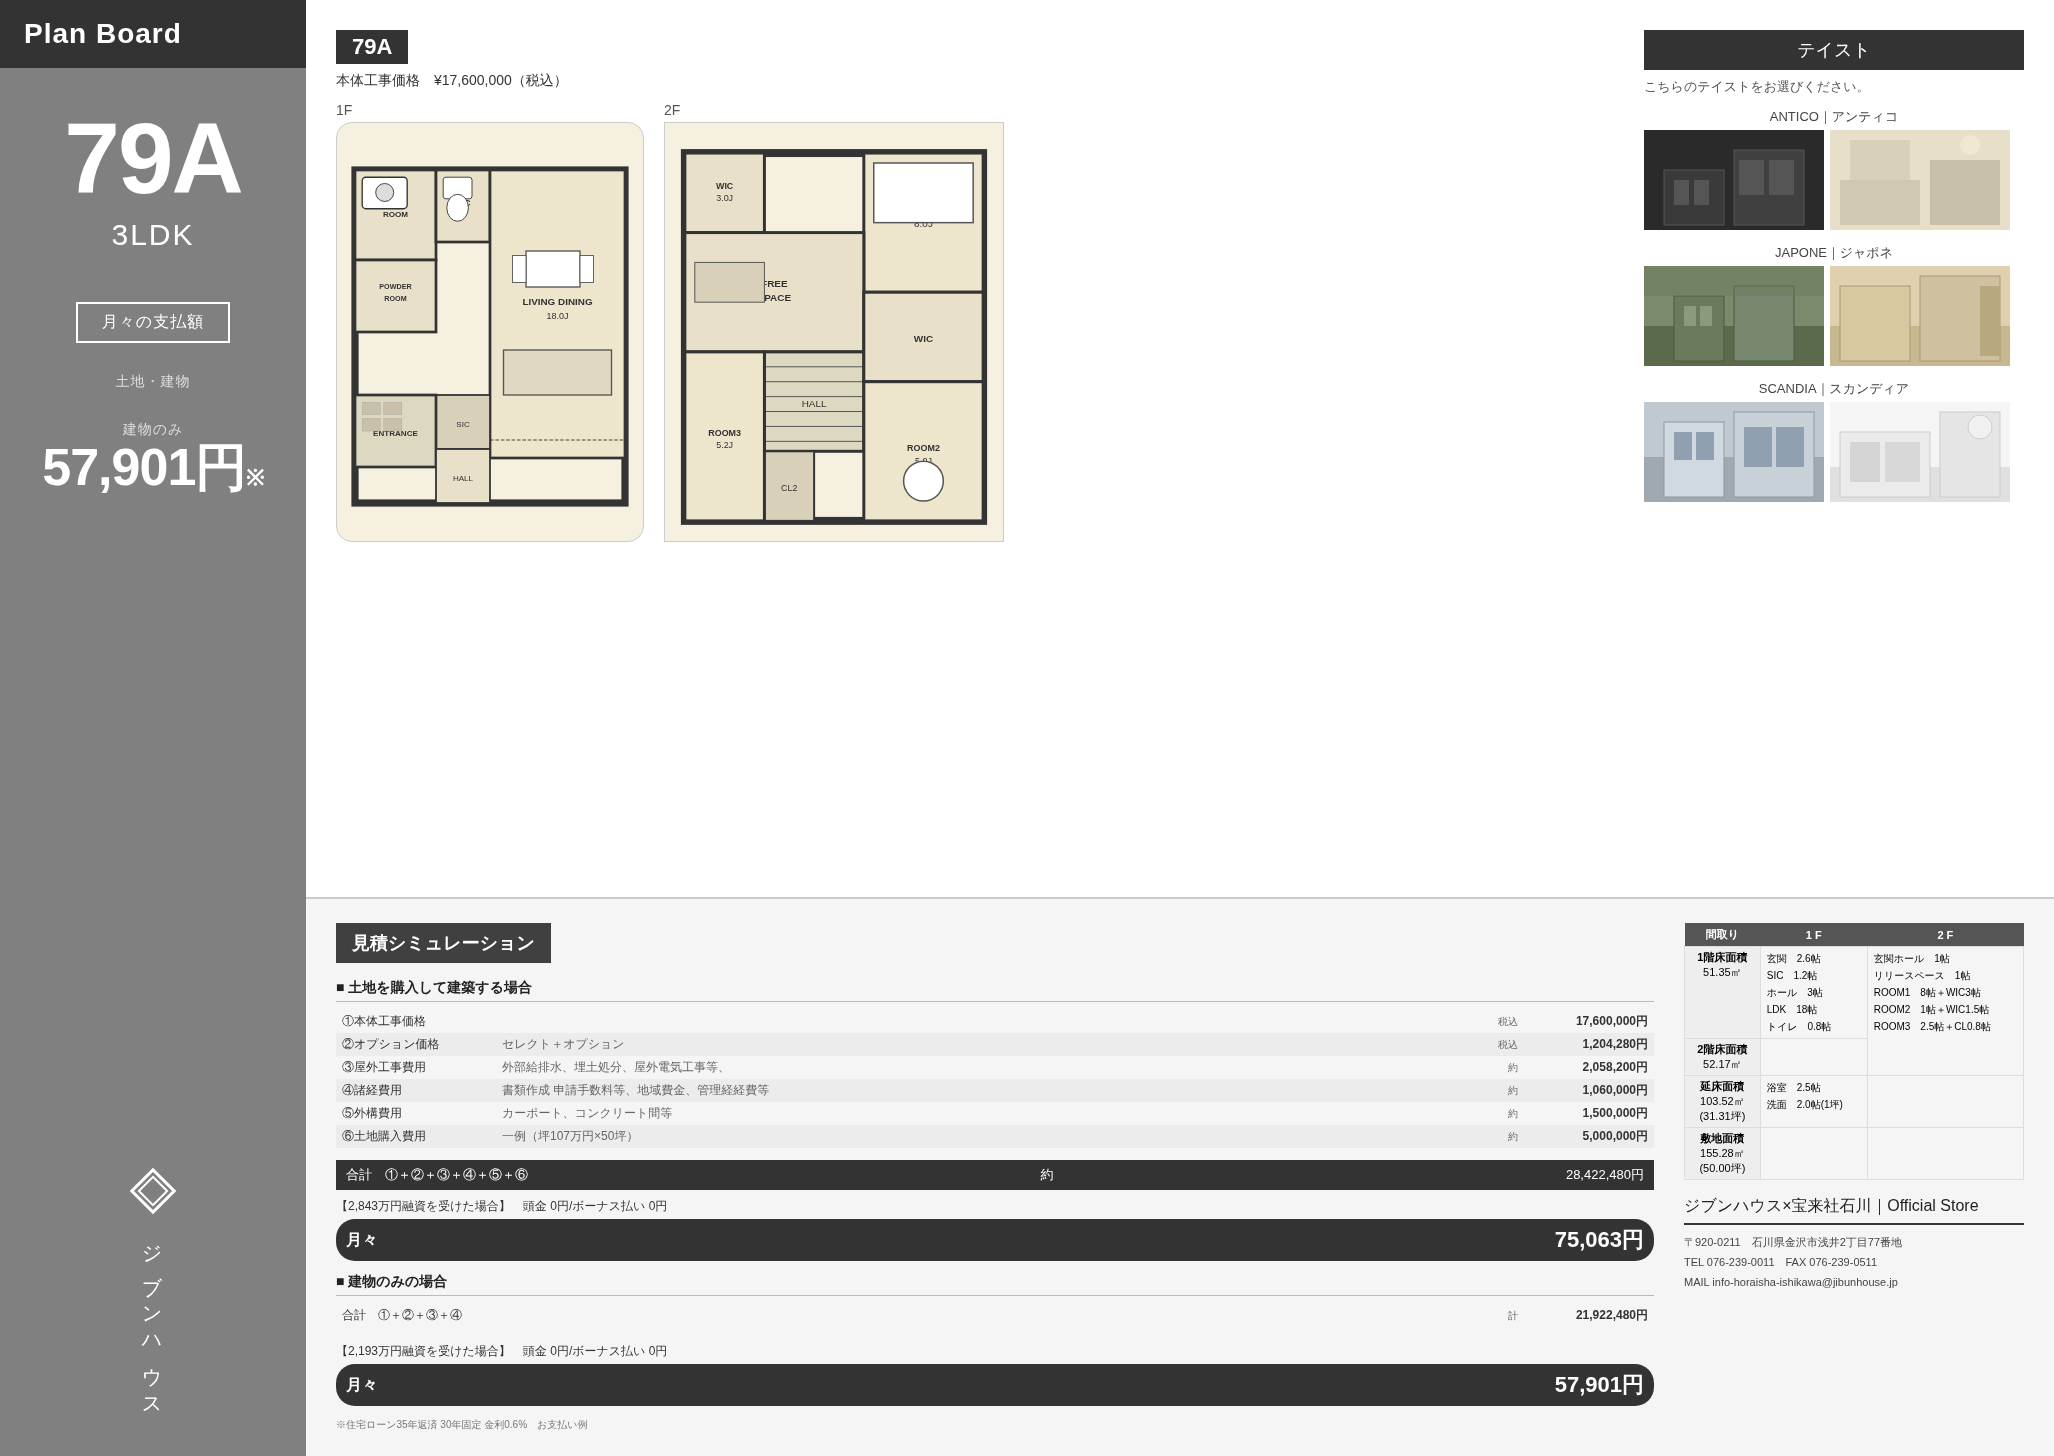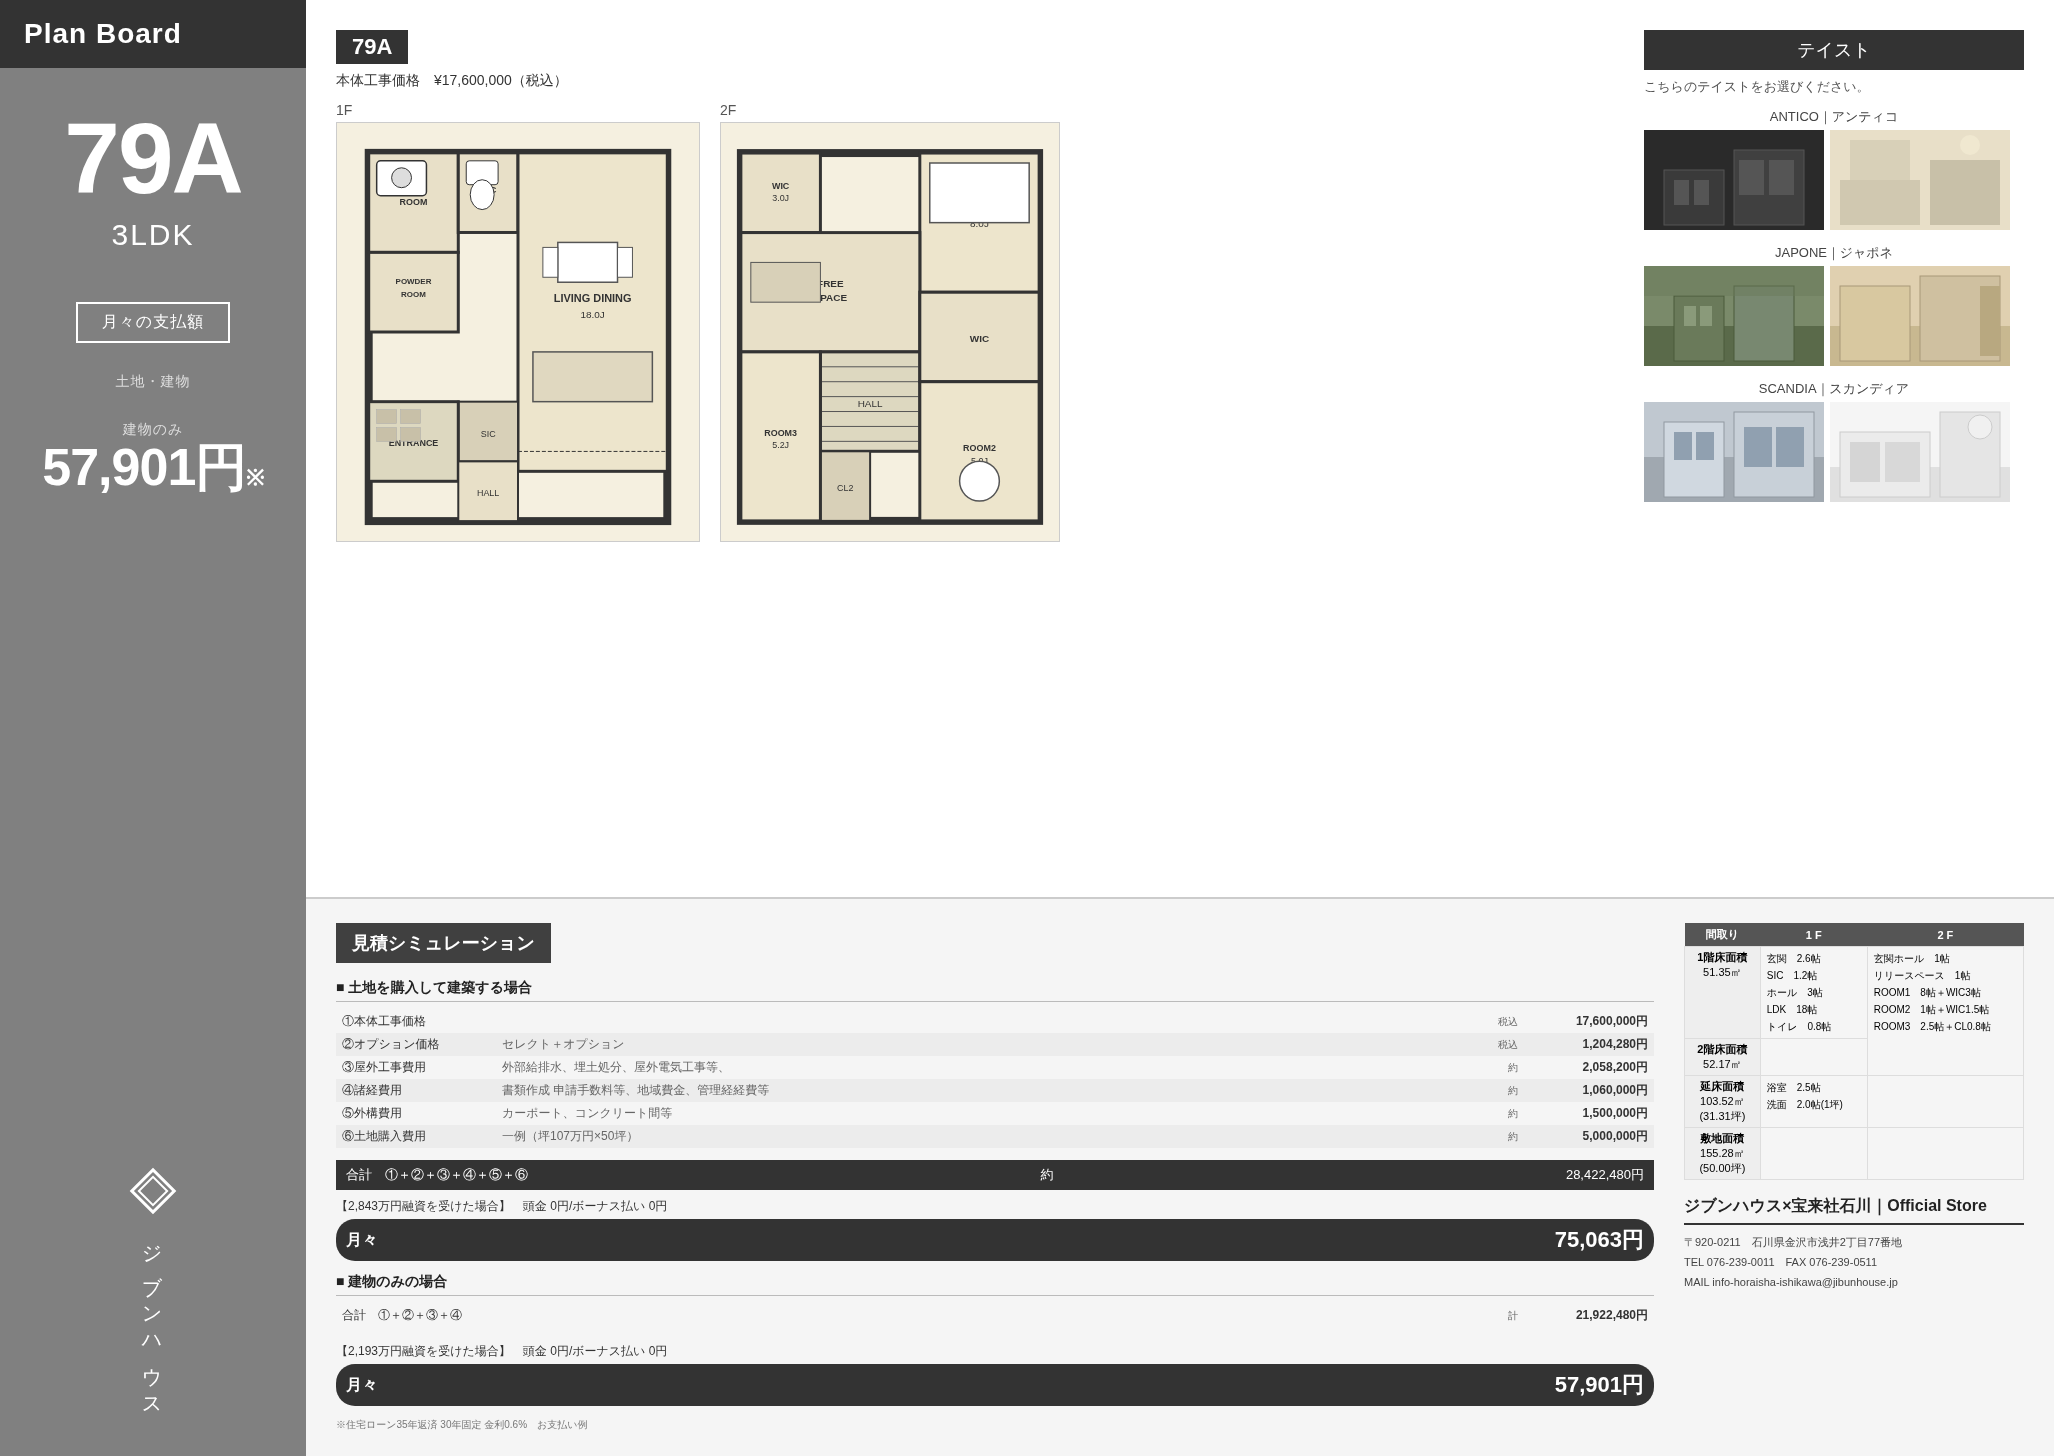--- a/index.html
+++ b/index.html
@@ -136,22 +136,23 @@
       display: flex;
       gap: 20px;
     }
     .floor-plan-box {
       border: 1px solid #ccc;
       background: #f5f0e0;
       position: relative;
       overflow: hidden;
     }
     .floor-1 {
-      width: 364px;
+      width: 308px;
       height: 420px;
+      border-radius: 16px;
     }
     .floor-2 {
       width: 340px;
       height: 420px;
     }
 
     
     .floor-svg {
       width: 100%;
       height: 100%;
@@ -297,21 +298,21 @@
     }
     .room-table .row-label { background: #eeeeee; font-weight: bold; text-align: center; }
 
     
     .company-info {
       width: 340px;
       flex-shrink: 0;
     }
     .company-name {
       font-size: 16px;
-      font-weight: bold;
+      font-weight: normal;
       color: #222;
       margin-bottom: 8px;
       border-bottom: 2px solid #333;
       padding-bottom: 6px;
     }
     .company-details {
       font-size: 11px;
       color: #444;
       line-height: 1.8;
     }

